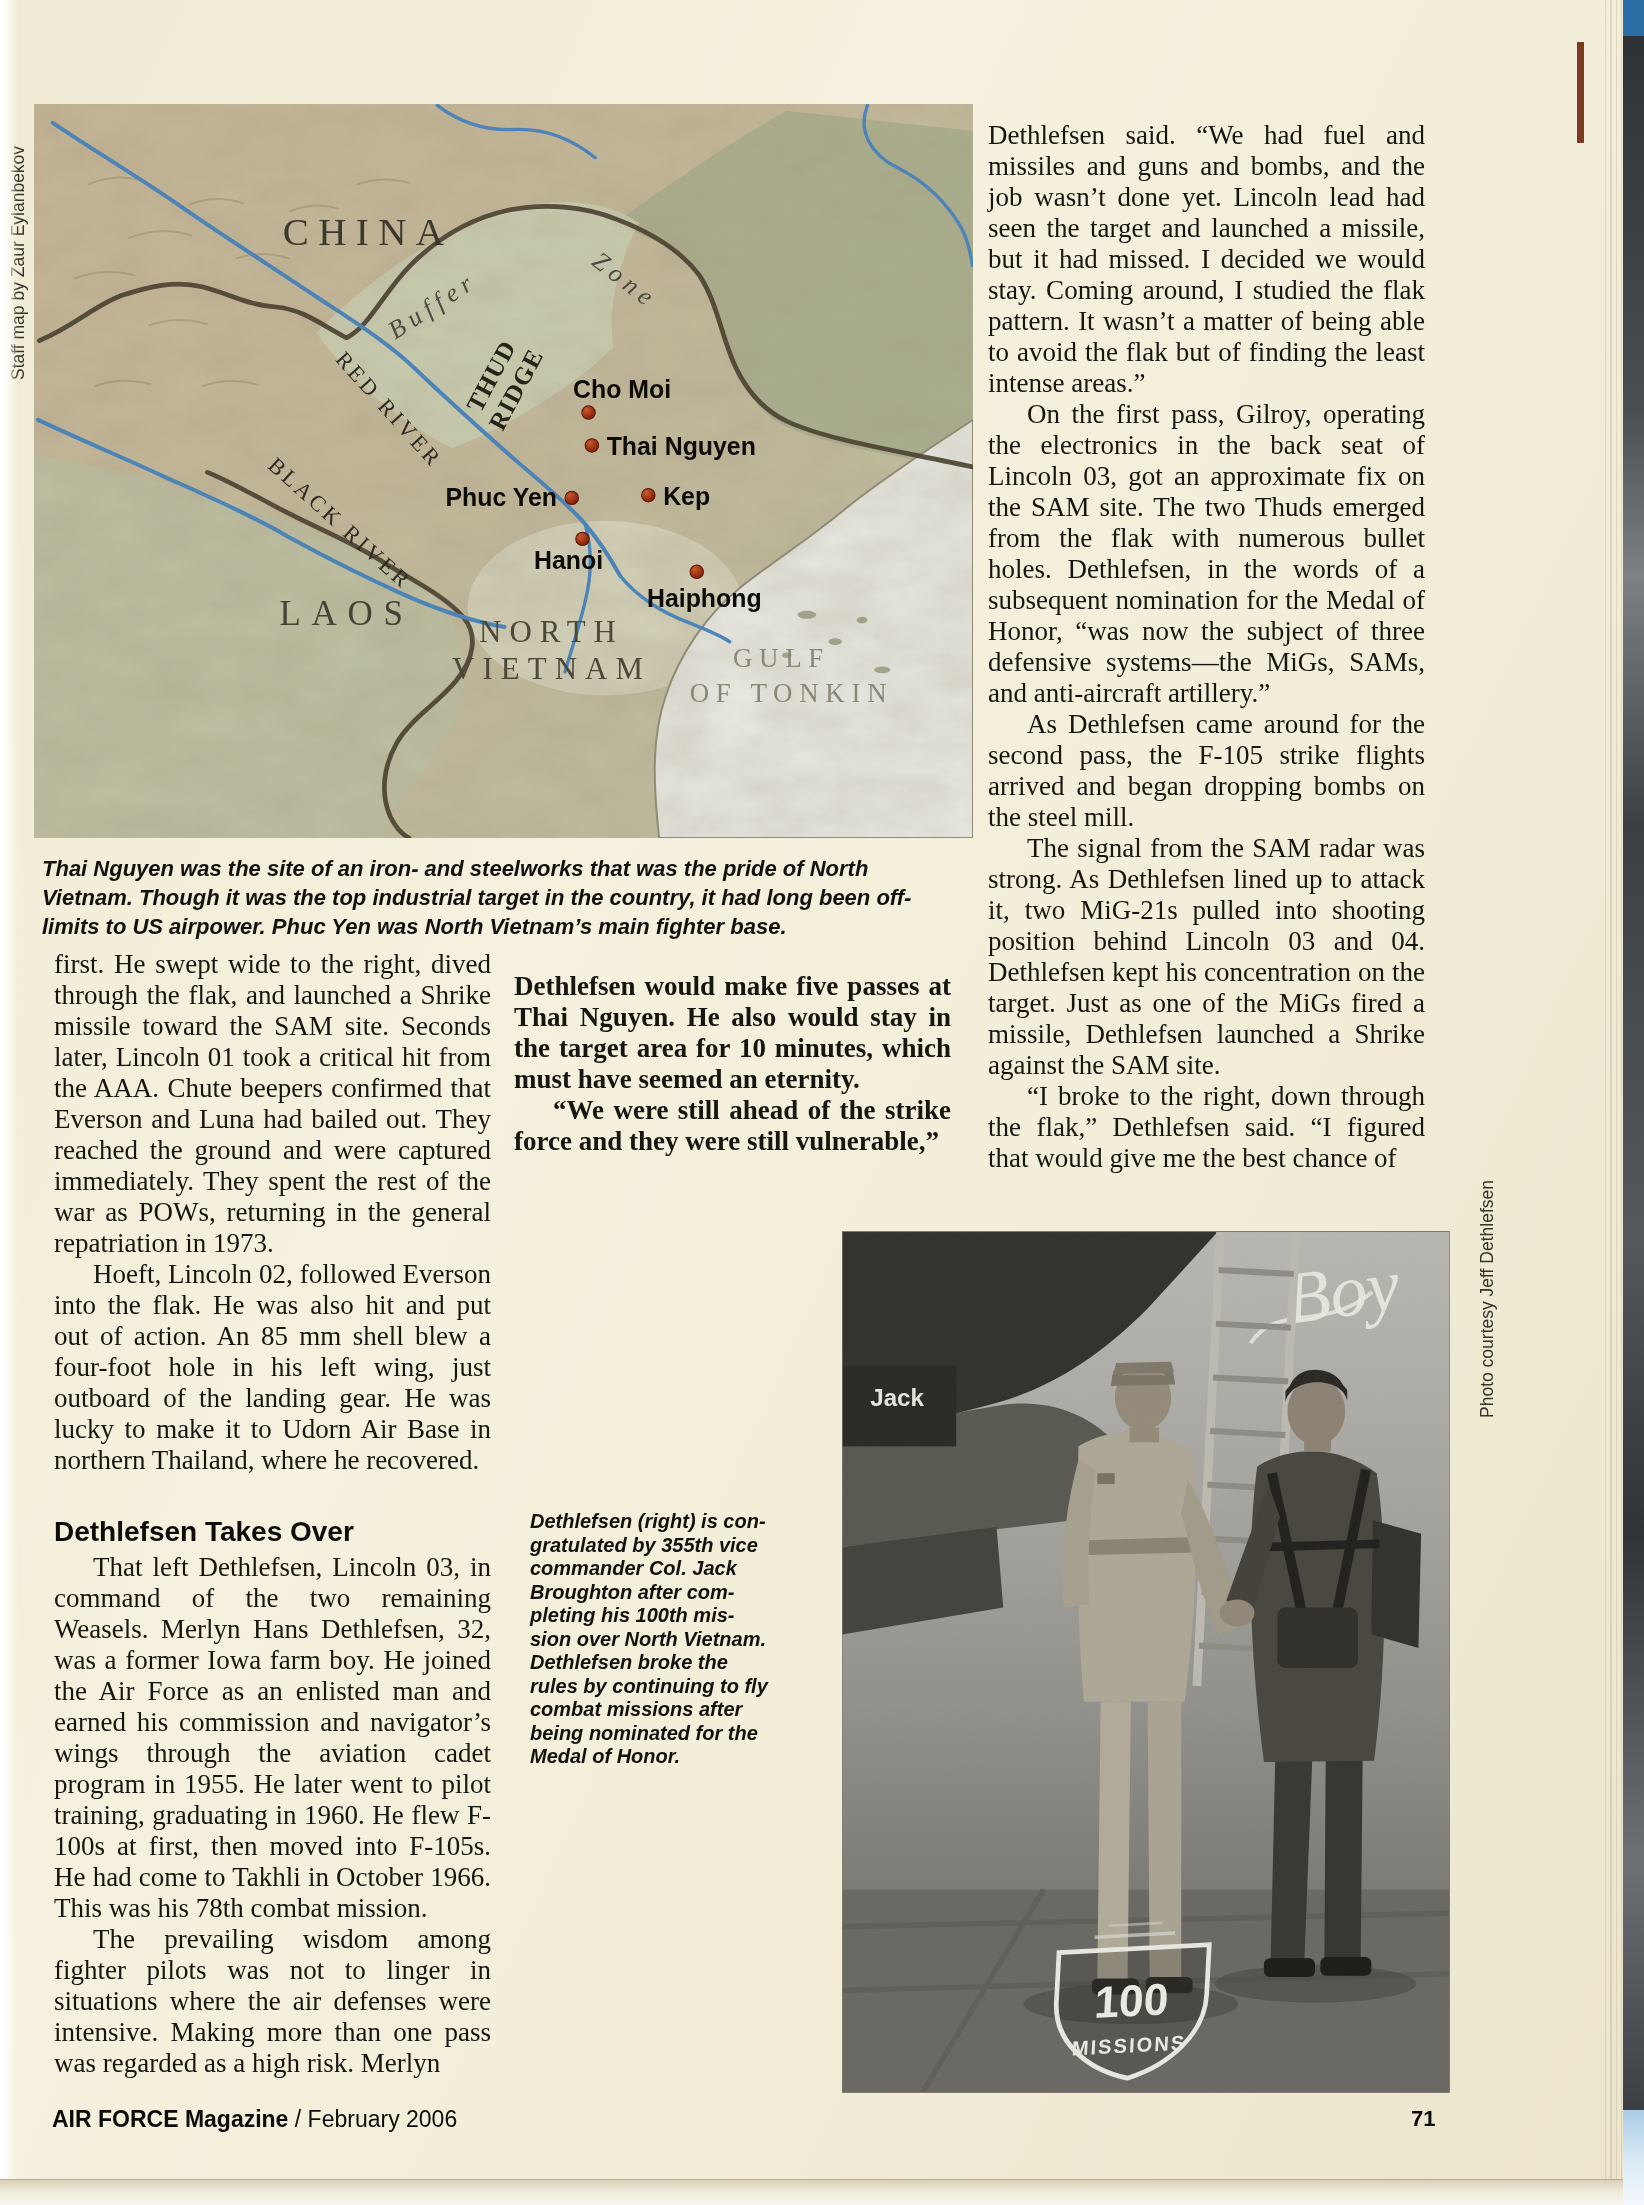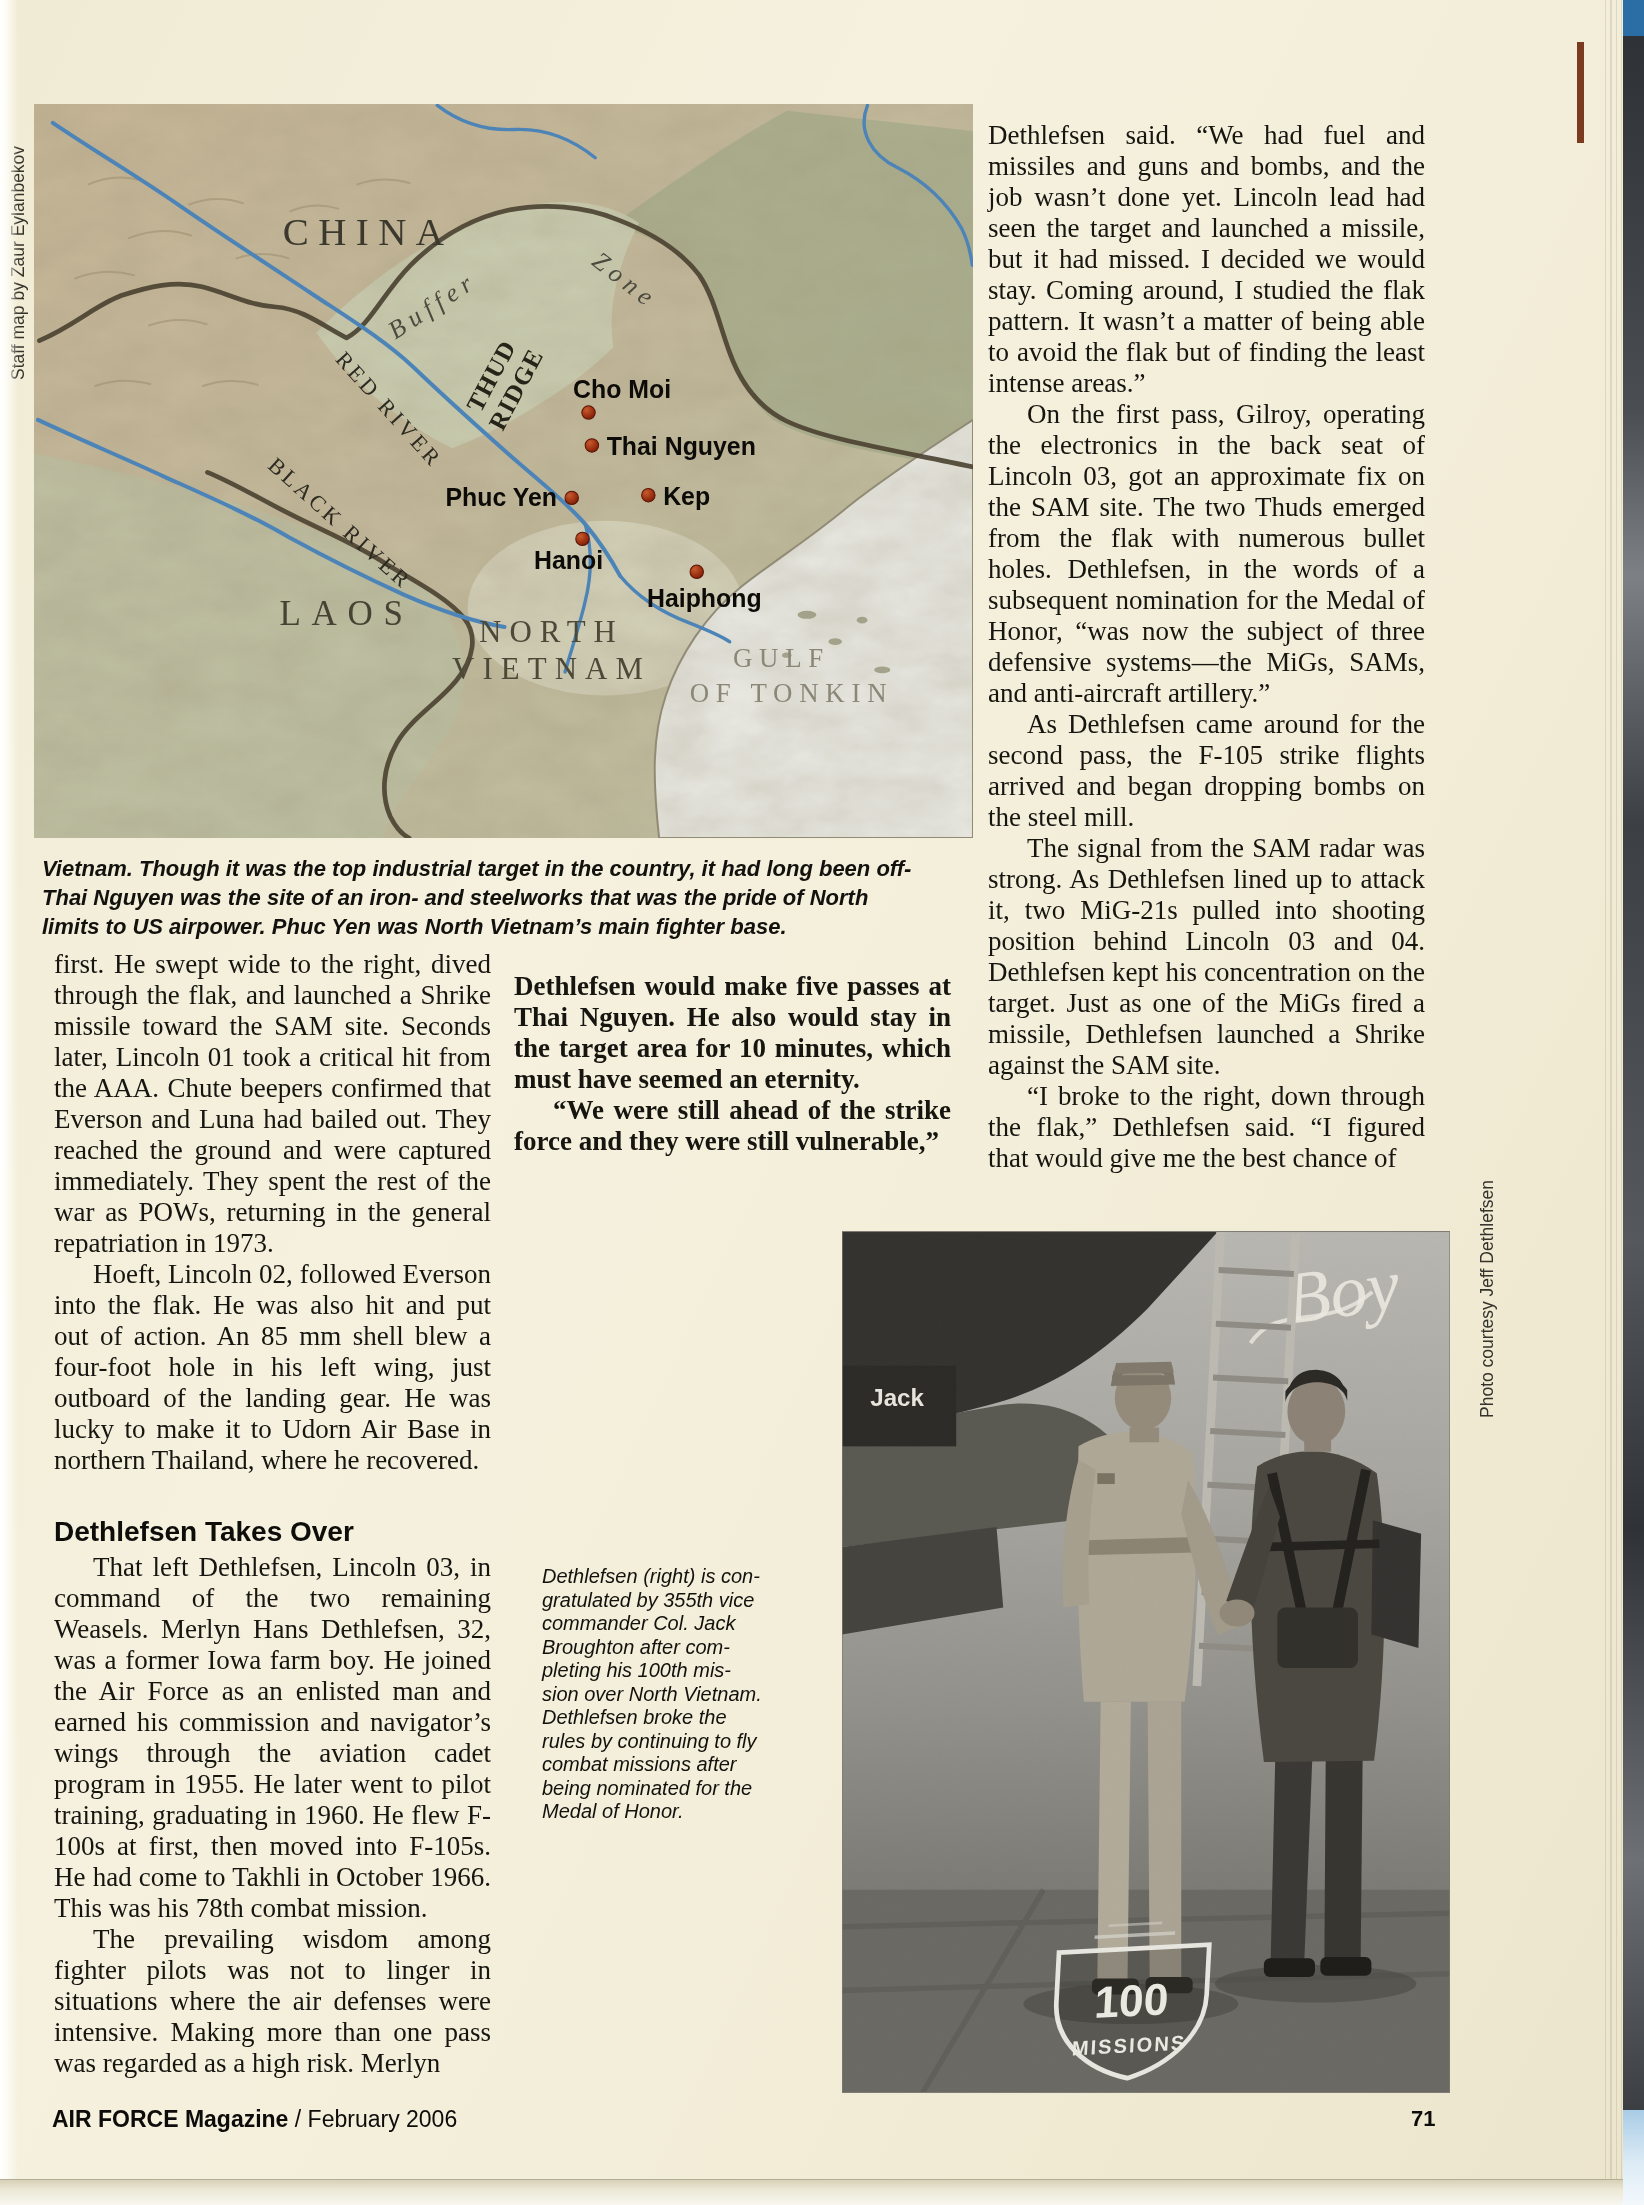--- a/index.html
+++ b/index.html
@@ -17,23 +17,23 @@
   #col2 { left:514px; top:971px;font-weight:bold; }
   #col3 { left:988px; top:120px; }
   .section-head { font-family:"Liberation Sans", sans-serif; font-weight:bold; font-style:normal;
                   font-size:28px; line-height:31px; margin-top:40px; margin-bottom:5.4px; color:#0e0d0a; text-indent:0; }
 
   .map-caption { position:absolute; left:42px; top:854px; width:941px;
                  font-family:"Liberation Sans", sans-serif; font-style:italic; font-weight:bold;
                  font-size:22px; line-height:29px; color:#12110d; }
   .map-caption span { display:block; }
 
-  .photo-caption { position:absolute; left:530px; top:1565px; width:309px;
-                   font-family:"Liberation Sans", sans-serif; font-style:italic; font-weight:normal;
-                   font-size:20px; line-height:23.5px; color:#12110d;margin-left:12px; }
+  .photo-caption { position:absolute; left:530px; top:1510px; width:309px;
+                   font-family:"Liberation Sans", sans-serif; font-style:italic; font-weight:bold;
+                   font-size:20px; line-height:23.5px; color:#12110d; }
   .photo-caption span { display:block; }
 
   .credit { position:absolute; font-family:"Liberation Sans", sans-serif; font-size:17.5px;
             color:#33322b; white-space:nowrap; }
   #map-credit   { left:8px;   top:380px;  transform:rotate(-90deg); transform-origin:0 0; }
   #photo-credit { left:1477px; top:1418px; transform:rotate(-90deg); transform-origin:0 0; }
 
   .footer { position:absolute; left:52px; top:2106px; font-size:23px; color:#0d0c0a; }
   .footer .mag { font-weight:bold; }
   .footer .rest { font-weight:normal; }
@@ -157,22 +157,22 @@
       <circle cx="816" cy="647" r="10" fill="url(#dotg)" stroke="#5a1505" stroke-width="1.5"></circle>
       <text x="744" y="692" class="m-city">Hanoi</text>
       <circle cx="986" cy="696" r="10" fill="url(#dotg)" stroke="#5a1505" stroke-width="1.5"></circle>
       <text x="912" y="748" class="m-city">Haiphong</text>
     </g>
   </svg>
 
   <div class="credit" id="map-credit">Staff map by Zaur Eylanbekov</div>
 
   <div class="map-caption">
+    <span>Thai Nguyen was the site of an iron- and steelworks that was the pride of North</span>
     <span>Vietnam. Though it was the top industrial target in the country, it had long been off-</span>
-    <span>Thai Nguyen was the site of an iron- and steelworks that was the pride of North</span>
     <span>limits to US airpower. Phuc Yen was North Vietnam’s main fighter base.</span>
   </div>
 
   <div class="bodycol" id="col1">
     <p class="flush">first. He swept wide to the right, dived through the flak, and launched a Shrike missile toward the SAM site. Seconds later, Lincoln 01 took a critical hit from the AAA. Chute beepers confirmed that Everson and Luna had bailed out. They reached the ground and were captured immediately. They spent the rest of the war as POWs, returning in the general repatriation in 1973.</p>
     <p>Hoeft, Lincoln 02, followed Everson into the flak. He was also hit and put out of action. An 85 mm shell blew a four-foot hole in his left wing, just outboard of the landing gear. He was lucky to make it to Udorn Air Base in northern Thailand, where he recovered.</p>
     <h3 class="section-head">Dethlefsen Takes Over</h3>
     <p>That left Dethlefsen, Lincoln 03, in command of the two remaining Weasels. Merlyn Hans Dethlefsen, 32, was a former Iowa farm boy. He joined the Air Force as an enlisted man and earned his commission and navigator’s wings through the aviation cadet program in 1955. He later went to pilot training, graduating in 1960. He flew F-100s at first, then moved into F-105s. He had come to Takhli in October 1966. This was his 78th combat mission.</p>
     <p>The prevailing wisdom among fighter pilots was not to linger in situations where the air defenses were intensive. Making more than one pass was regarded as a high risk. Merlyn</p>
   </div>

